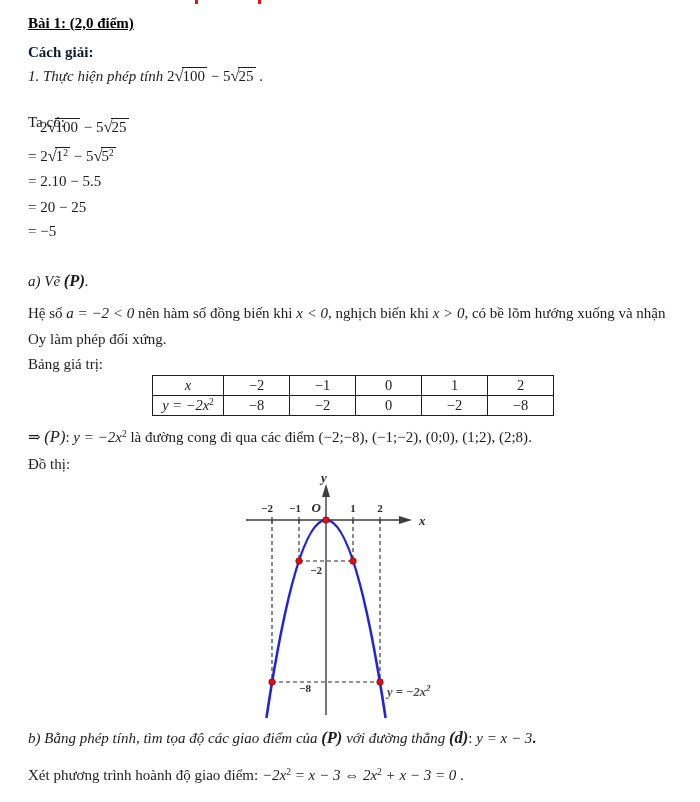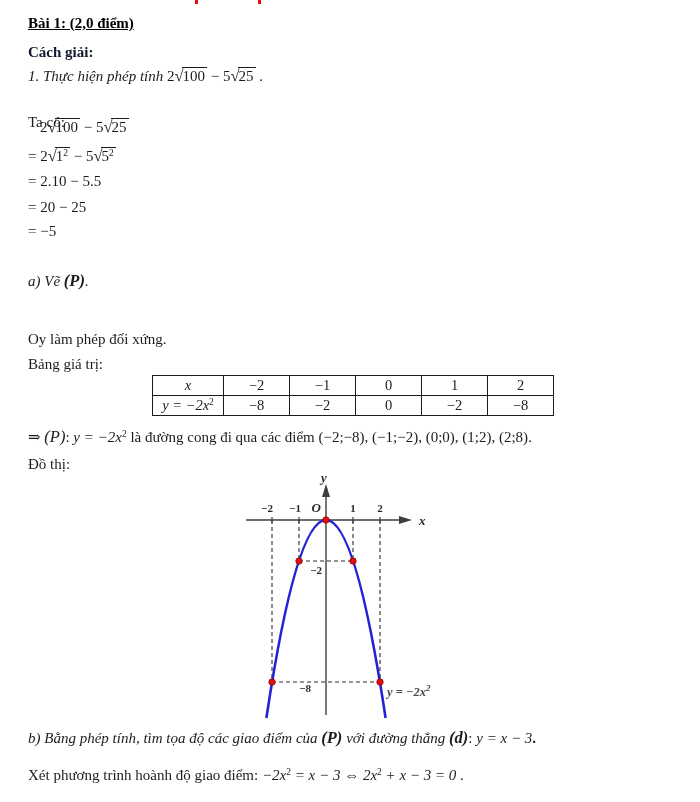--- a/index.html
+++ b/index.html
@@ -54,20 +54,21 @@
 
   <div class="line" style="top:143px;"><span>= </span><span>2</span><span class="sqrt"><span class="sg">√</span><span class="rad"><span>1</span><sup class="sp">2</sup></span></span><span> − 5</span><span class="sqrt"><span class="sg">√</span><span class="rad"><span>5</span><sup class="sp">2</sup></span></span></div>
 
   <div class="line" style="top:171px;"><span>= 2.10 − 5.5</span></div>
   <div class="line" style="top:197px;"><span>= 20 − 25</span></div>
   <div class="line" style="top:221px;"><span>= −5</span></div>
 
 
   <div class="line" style="top:271px;"><span class="bi">a) Vẽ </span><span class="pr bold">(P)</span><span class="bi">.</span></div>
 
+  <div class="line" style="top:303px;"><span>Hệ số </span><span class="m">a = −2 &lt; 0</span><span> nên hàm số đồng biến khi </span><span class="m">x &lt; 0</span><span>, nghịch biến khi </span><span class="m">x &gt; 0</span><span>, có bề lõm hướng xuống và nhận</span></div>
 
   <div class="line" style="top:329px;"><span>Oy làm phép đối xứng.</span></div>
 
   <div class="line" style="top:354px;"><span>Bảng giá trị:</span></div>
 
   <table class="vtable">
     <tbody>
         <tr>
       <td class="c0 it">x</td>
       <td class="c">−2</td>

